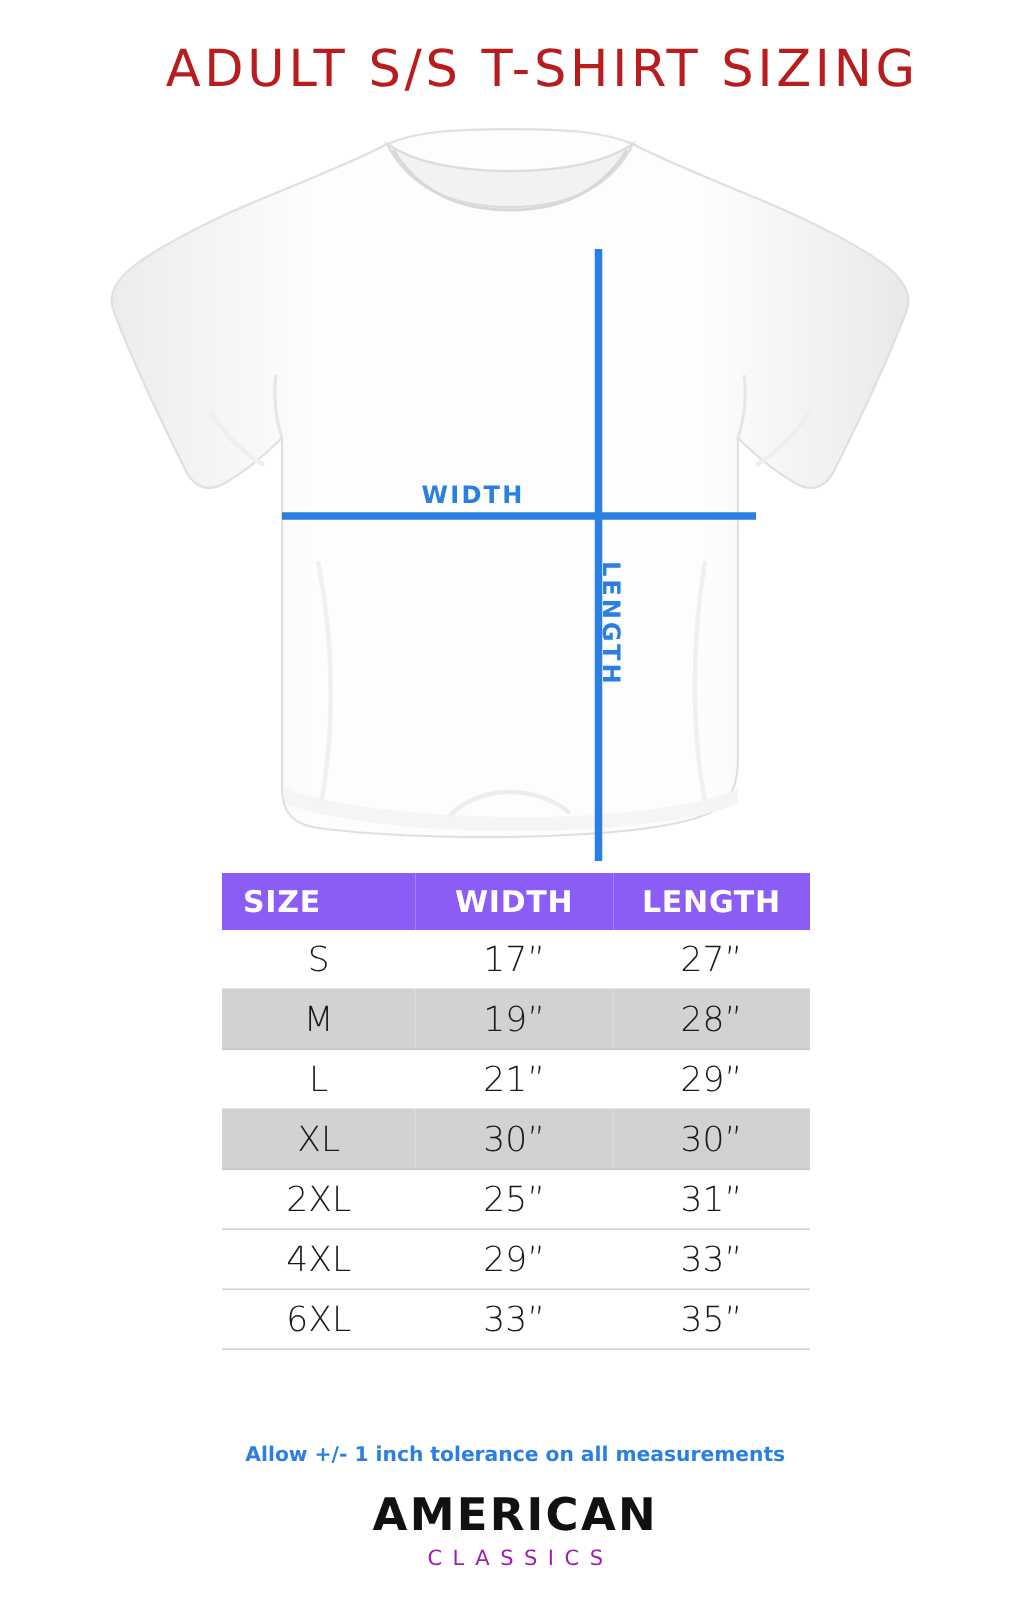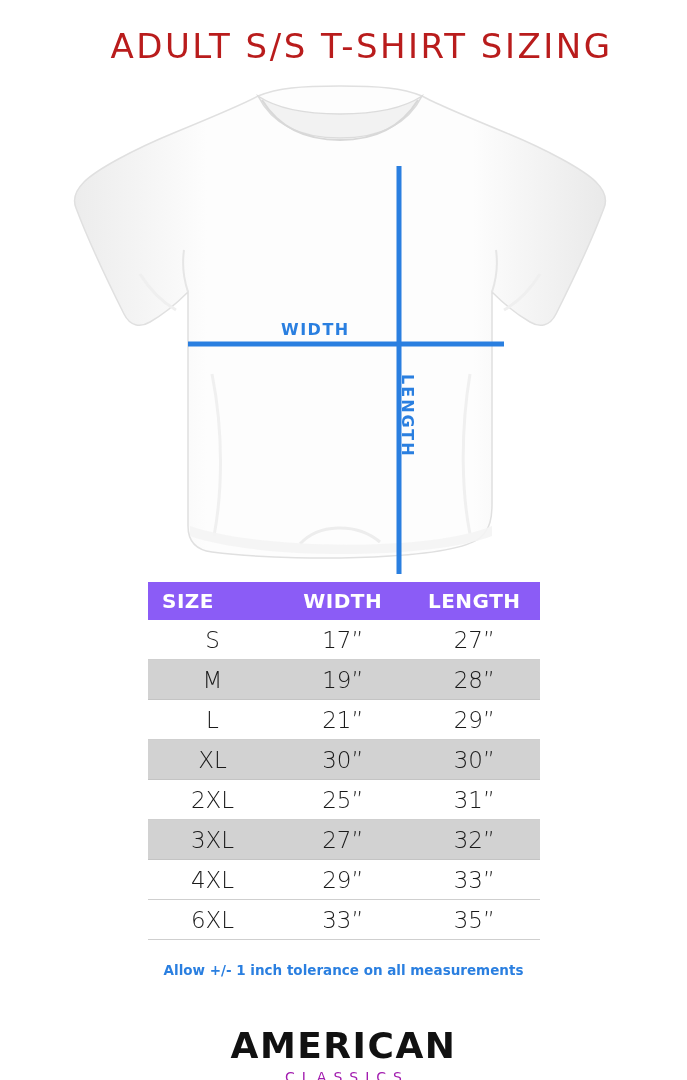--- a/index.html
+++ b/index.html
@@ -120,27 +120,26 @@
     font-family: "DejaVu Sans", sans-serif;
   }
   .brand {
     position: absolute;
     top: 995px;
     left: 0;
     width: 687px;
     text-align: center;
   }
   .brand-main {
-    font-size: 36px;
+    font-size: 30px;
     font-weight: bold;
     letter-spacing: 1.5px;
     color: #111111;
     font-family: "DejaVu Sans", sans-serif;
     line-height: 1.05;
-    margin-top: 32px;
   }
   .brand-sub {
     font-size: 14px;
     letter-spacing: 7px;
     color: #a21caf;
     font-family: "DejaVu Sans", sans-serif;
     margin-top: 4px;
     padding-left: 7px;
   }
 </style>
@@ -238,25 +237,20 @@
       <tr class="even">
         <td class="col-size">XL</td>
         <td class="col-width">30”</td>
         <td class="col-length">30”</td>
       </tr>
       <tr class="odd">
         <td class="col-size">2XL</td>
         <td class="col-width">25”</td>
         <td class="col-length">31”</td>
       </tr>
-      <tr class="even">
-        <td class="col-size">3XL</td>
-        <td class="col-width">27”</td>
-        <td class="col-length">32”</td>
-      </tr>
       <tr class="odd">
         <td class="col-size">4XL</td>
         <td class="col-width">29”</td>
         <td class="col-length">33”</td>
       </tr>
       <tr class="odd">
         <td class="col-size">6XL</td>
         <td class="col-width">33”</td>
         <td class="col-length">35”</td>
       </tr>

